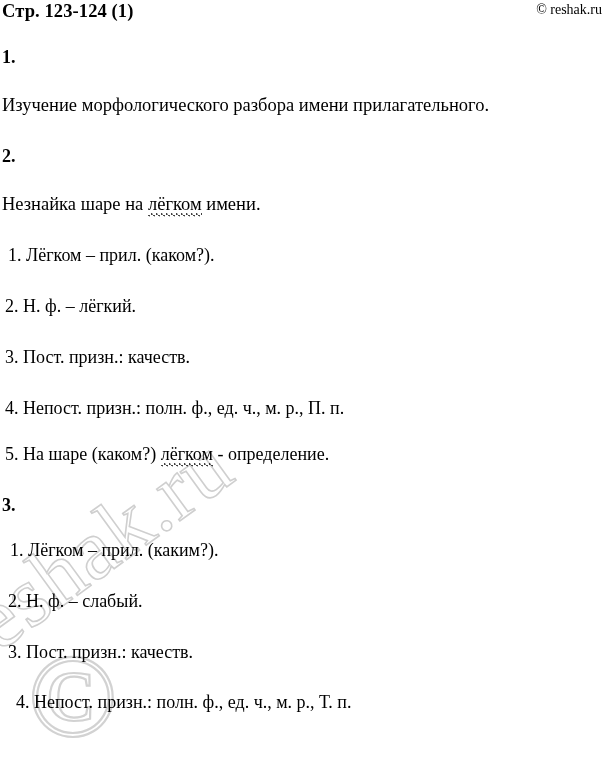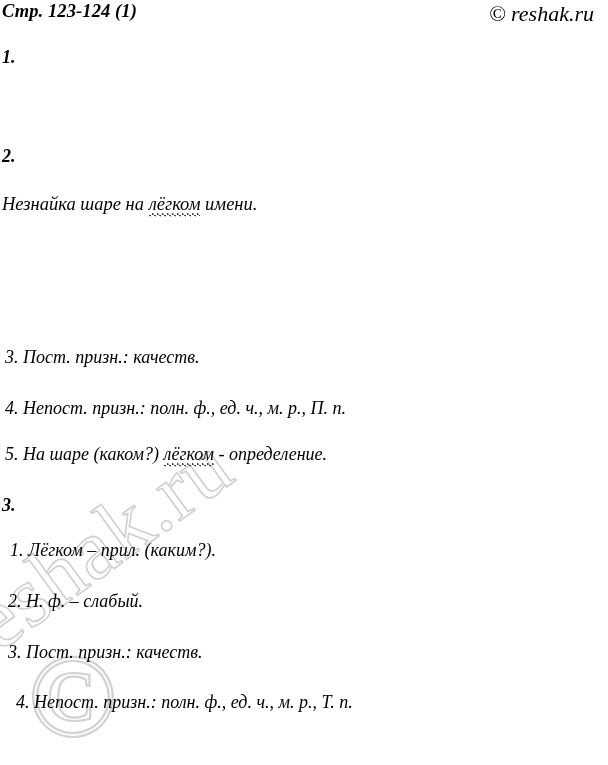--- a/index.html
+++ b/index.html
@@ -16,43 +16,42 @@
     font-family: "Liberation Serif", "DejaVu Serif", serif;
     color: #000000;
     -webkit-font-smoothing: antialiased;
   }
 
   .page {
     position: relative;
     width: 608px;
     height: 765px;
     box-sizing: border-box;
-    padding: 0 12px 0 2px;
+    padding: 0 4px 0 2px;
     z-index: 2;
-    font-style: italic;
   }
 
   
   .header {
     position: relative;
     height: 28px;
     display: flex;
     align-items: flex-start;
     justify-content: space-between;
     padding-top: 2px;
   }
   .page-ref {
     font-weight: bold;
     font-size: 18.5px;
     letter-spacing: 0.1px;
     line-height: 1.05;
     white-space: nowrap;
   }
   .site-credit {
-    font-size: 22px;
+    font-size: 14px;
     line-height: 1.1;
     white-space: nowrap;
     padding-right: 2px;
   }
 
   
   .section-num {
     font-weight: bold;
     font-size: 18px;
     line-height: 1;
@@ -155,26 +154,33 @@
 
   <div class="header">
     <div class="page-ref">Стр. 123-124 (1)</div>
     <div class="site-credit">
       <span>©</span>
       <span>reshak.ru</span>
     </div>
   </div>
 
   <div class="section-num s1-num">1.</div>
+  <div class="para s1-text">Изучение морфологического разбора имени прилагательного.</div>
 
   <div class="section-num s2-num">2.</div>
   <div class="para s2-sentence">
     <span>Незнайка шаре на </span><span class="wavy">лёгком</span><span> имени.</span>
   </div>
 
+  <div class="item s2-i1">
+    <span>1. </span><span>Лёгком – прил. (каком?).</span>
+  </div>
+  <div class="item s2-i2">
+    <span>2. </span><span>Н. ф. – лёгкий.</span>
+  </div>
   <div class="item s2-i3">
     <span>3. </span><span>Пост. призн.: качеств.</span>
   </div>
   <div class="item s2-i4">
     <span>4. </span><span>Непост. призн.: полн. ф., ед. ч., м. р., П. п.</span>
   </div>
   <div class="item s2-i5">
     <span>5. </span><span>На шаре (каком?) </span><span class="wavy">лёгком</span><span> - определение.</span>
   </div>
 

